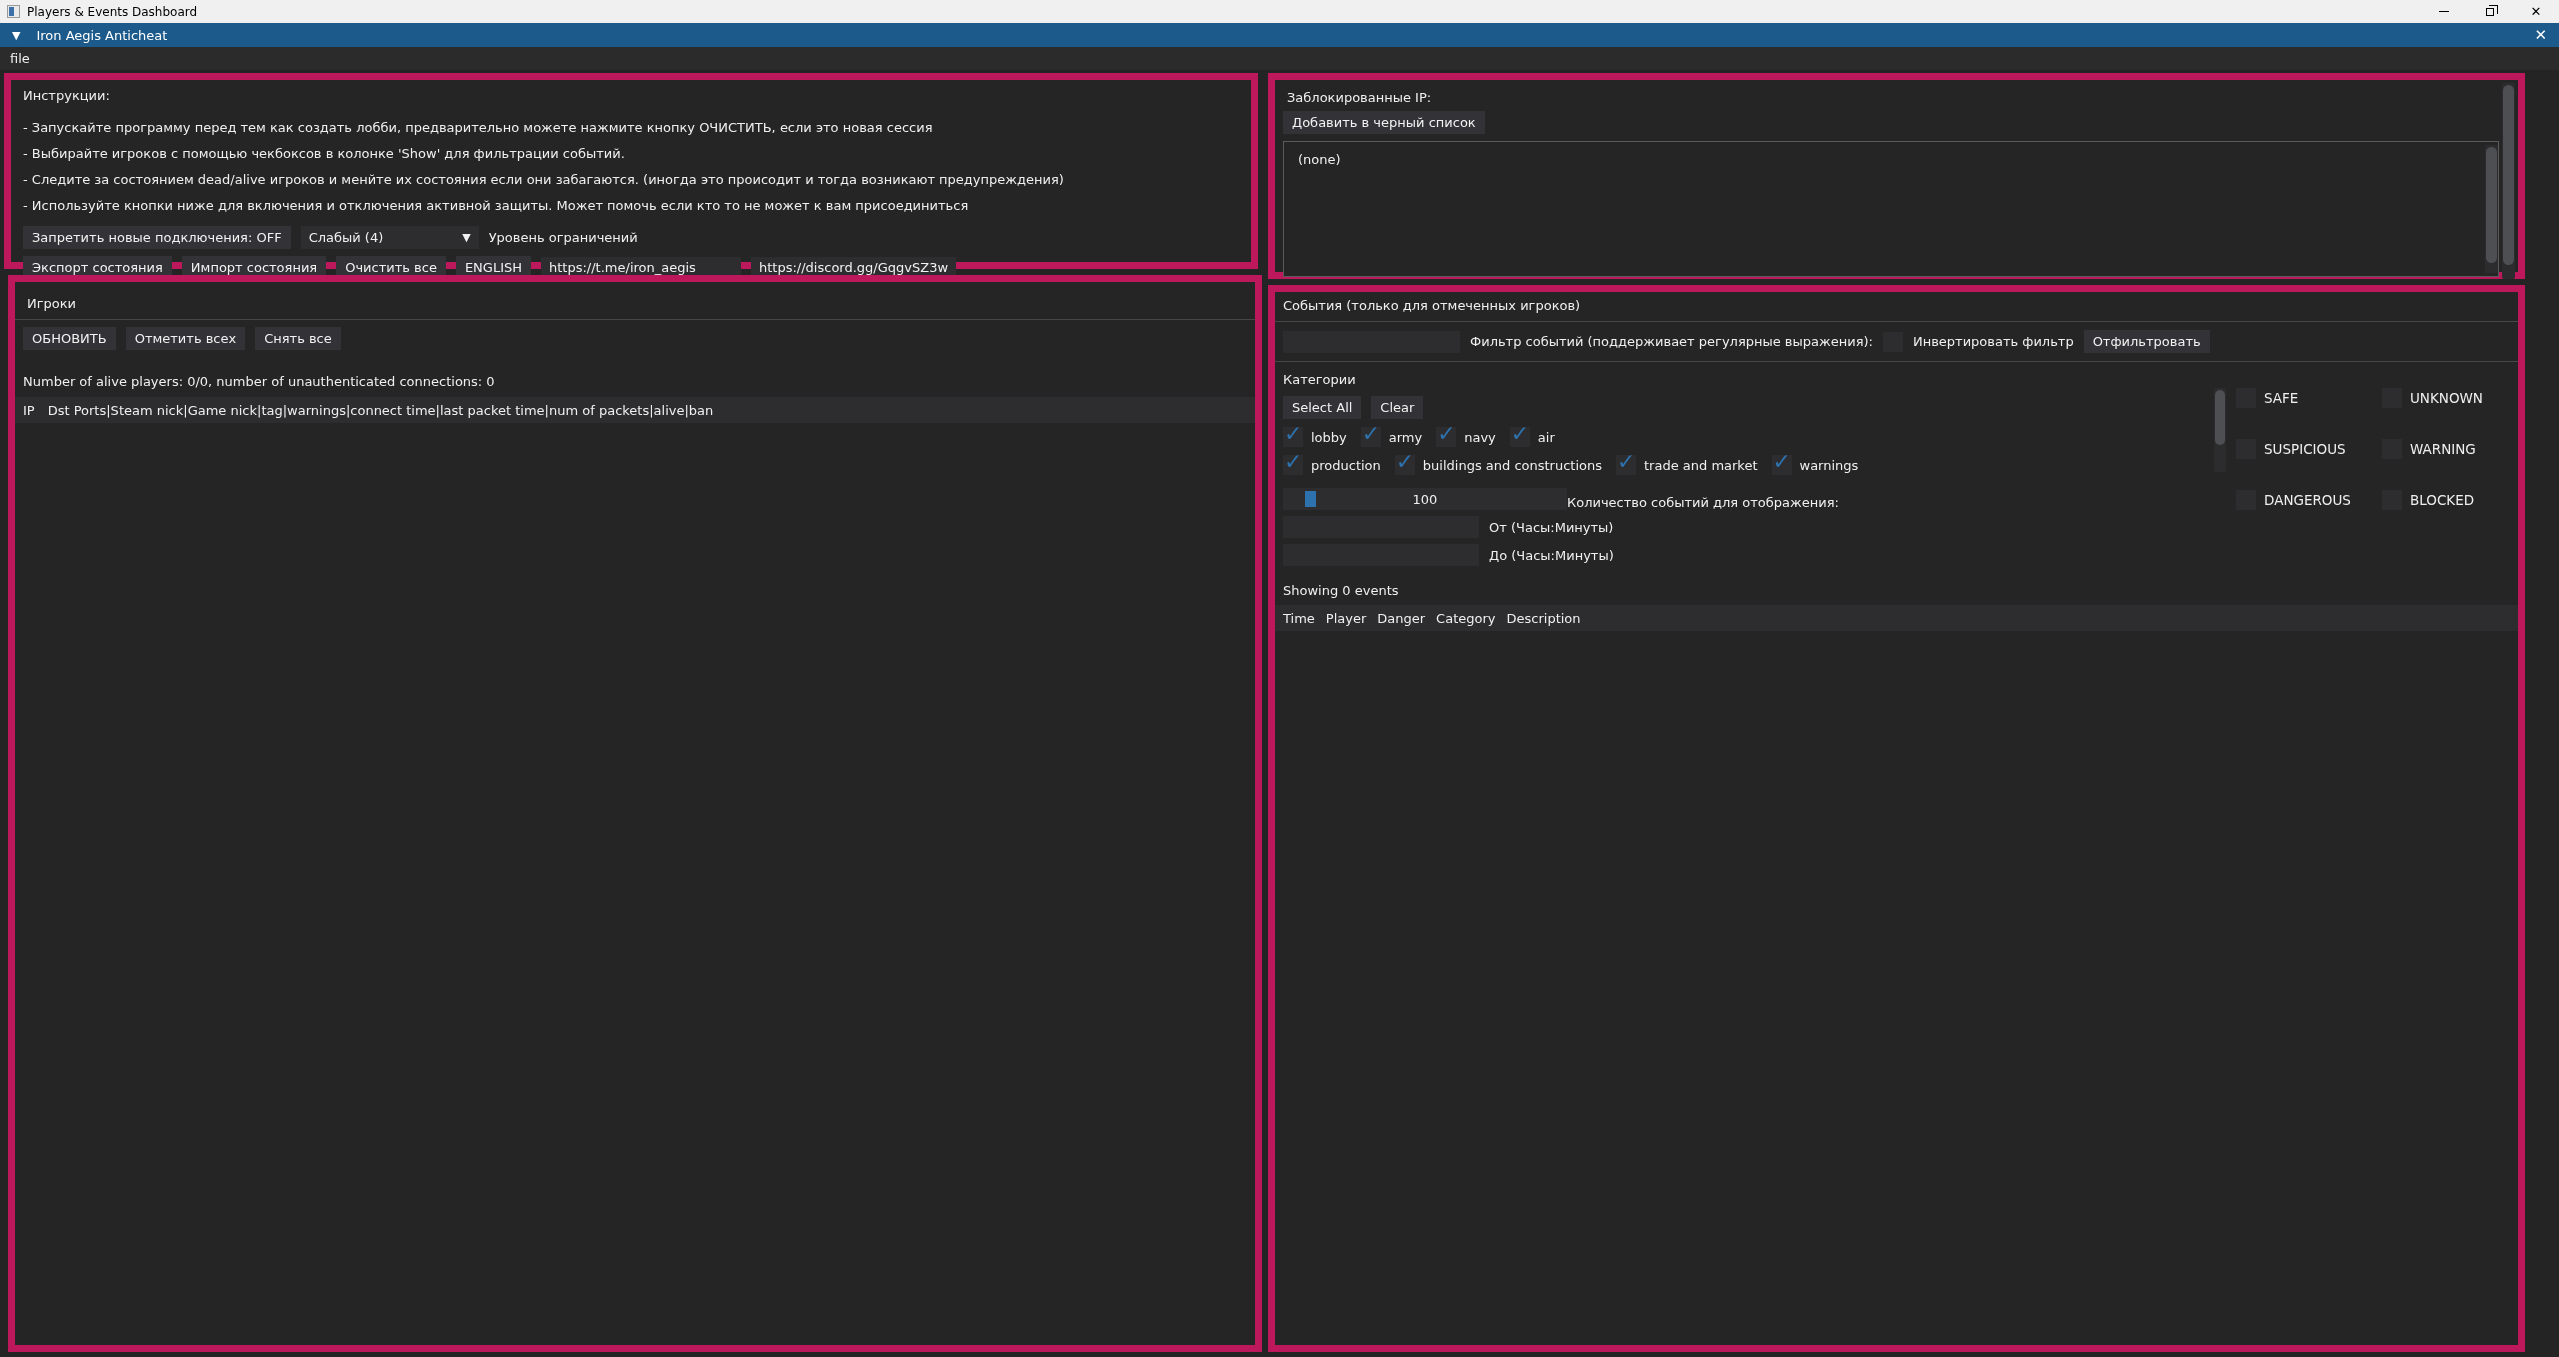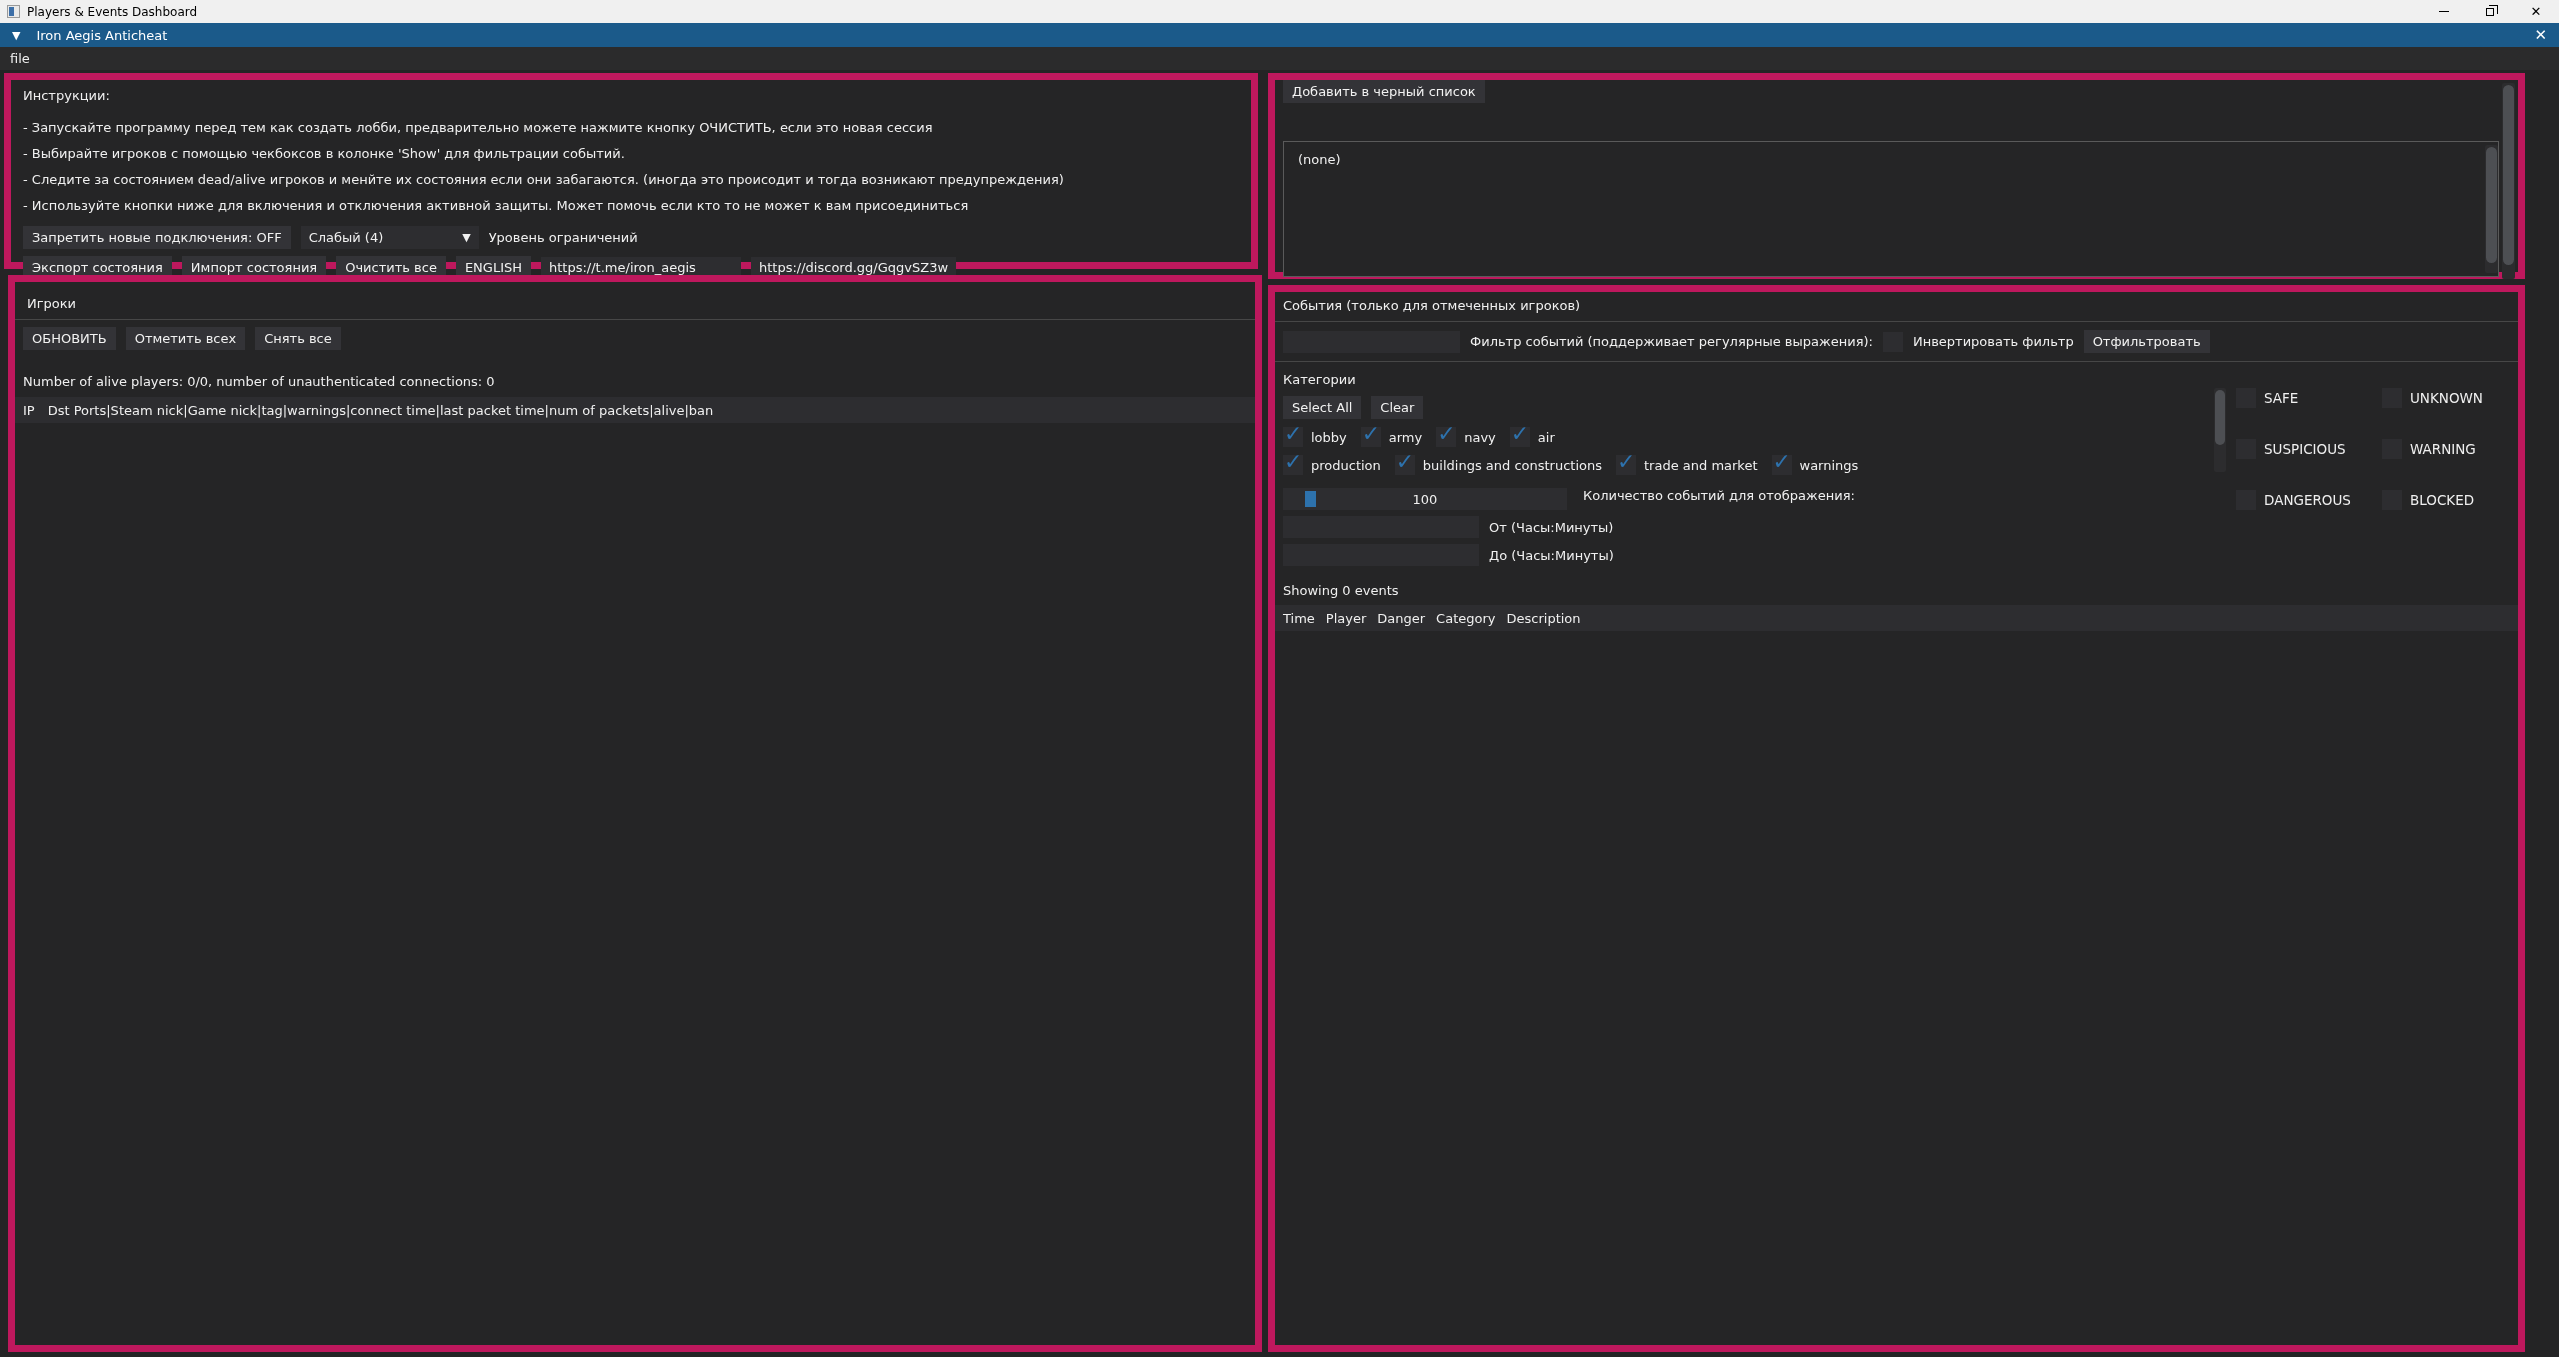--- a/index.html
+++ b/index.html
@@ -123,21 +123,21 @@
   .cat-row { display:flex; gap:14px; padding:8px 8px 0; align-items:center; }
 
   .status-block { position:absolute; left:939px; top:96px; display:flex; gap:10px; }
   .status-block .vscroll { width:12px; height:84px; }
   .status-block .vscroll .thumb { top:2px; height:55px; }
   .status-grid {
     display:grid; grid-template-columns:max-content max-content;
     column-gap:28px; row-gap:7px; font-size:13.5px;gap:31px;
   }
 
-  .slider-row { display:flex; align-items:flex-start; gap:16px; padding:13px 8px 0; }
+  .slider-row { display:flex; align-items:flex-end; padding:13px 8px 0; }
   .slider { width:284px; height:22px; background:#2d2d30; position:relative;
             display:flex; align-items:center; justify-content:center; }
   .slider .handle { position:absolute; left:22px; top:3px; width:11px; height:16px; background:#2d72ad; }
 
   .time-row { display:flex; align-items:center; gap:10px; padding:6px 8px 0; }
   .time-row .entry { width:196px; }
 
   .showing-line { padding:17px 8px 7px; }
   .events-header { gap:11px; }
   .events-header span { flex:none; }
@@ -206,20 +206,21 @@
     <button class="btn">Снять все</button>
   </div>
   <div class="status-line">Number of alive players: 0/0, number of unauthenticated connections: 0</div>
   <div class="table-header-strip">
     <span style="margin-right:13px">IP</span>
     <span>Dst Ports|Steam nick|Game nick|tag|warnings|connect time|last packet time|num of packets|alive|ban</span>
   </div>
 </div>
 
 <div class="panel" id="panel-blocked">
+  <div class="head group-title">Заблокированные IP:</div>
   <button class="btn">Добавить в черный список</button>
   <div class="listbox">
     <span>(none)</span>
     <div class="vscroll lb-scroll">
       <div class="thumb"></div>
     </div>
   </div>
   <div class="vscroll panel-scroll">
     <div class="thumb"></div>
   </div>

